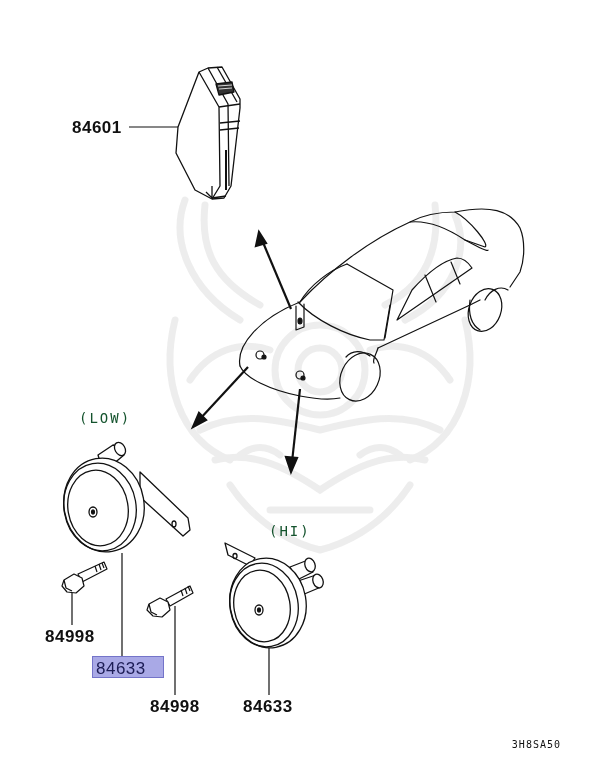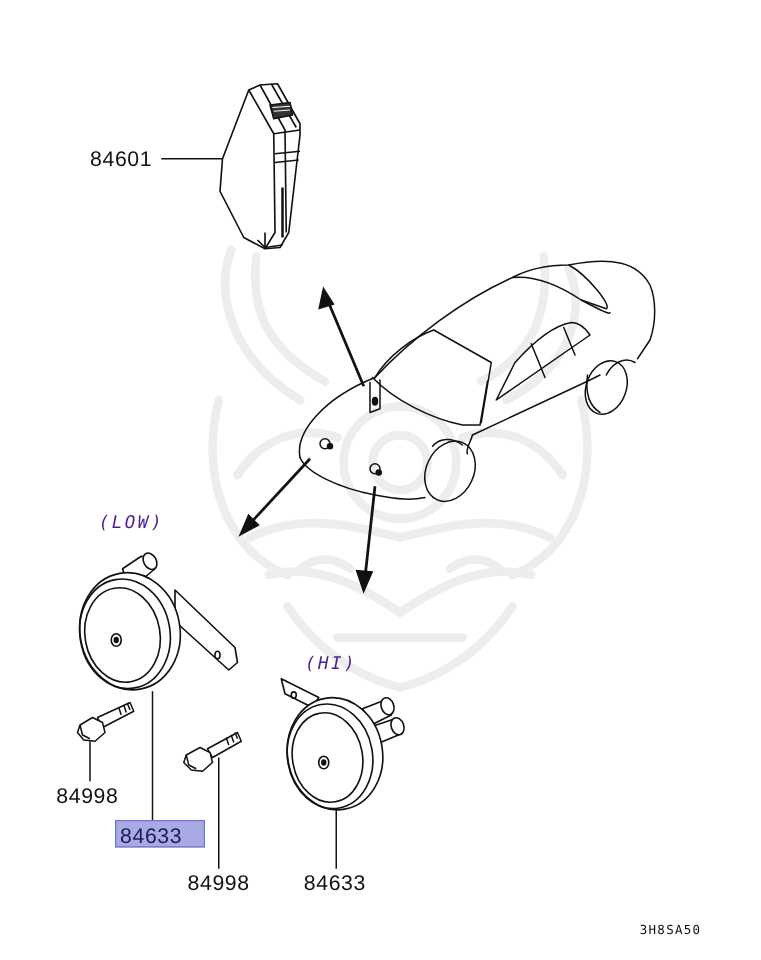--- a/index.html
+++ b/index.html
@@ -12,30 +12,30 @@
       font-family: "Liberation Sans", "DejaVu Sans", sans-serif;
     }
     svg.drawing { position: absolute; left: 0; top: 0; }
     .label {
       position: absolute;
       font-size: 17px;
       color: #111;
       line-height: 1;
       letter-spacing: 0.5px;
       white-space: nowrap;
+      font-weight: bold;
     }
     .callout-clickable { cursor: pointer; }
     .paren {
       position: absolute;
       font-family: "DejaVu Sans Mono", "Liberation Mono", monospace;
       font-size: 14px;
-      color: #4c1d95;
+      color: #14532d;
       letter-spacing: 2px;
       white-space: nowrap;
-      font-style: italic;
     }
     .highlight {
       position: absolute;
       left: 92px; top: 656px;
       width: 72px; height: 22px;
       background: #a9a9e6;
       border: 1px solid #7474c9;
       box-sizing: border-box;
     }
     .highlight span {
@@ -188,21 +188,21 @@
       <ellipse cx="259" cy="610" rx="4" ry="5" fill="none"></ellipse>
       <ellipse cx="259" cy="610" rx="1.5" ry="2" fill="#111"></ellipse>
     </g>
     <line x1="269" y1="648" x2="269" y2="695" stroke="#111" stroke-width="1.2"></line>
   </svg>
 
   <span class="label callout-clickable" style="left:72px; top:119px;">84601</span>
 
   <span class="paren" style="left:79px; top:410px;">(LOW)</span>
 
-  <span class="paren" style="left:244px; top:523px;">(HI)</span>
+  <span class="paren" style="left:269px; top:523px;">(HI)</span>
 
   <span class="label callout-clickable" style="left:45px; top:628px;">84998</span>
 
   <div class="highlight callout-clickable">
     <span>84633</span>
   </div>
 
   <span class="label callout-clickable" style="left:150px; top:698px;">84998</span>
 
   <span class="label callout-clickable" style="left:243px; top:698px;">84633</span>

